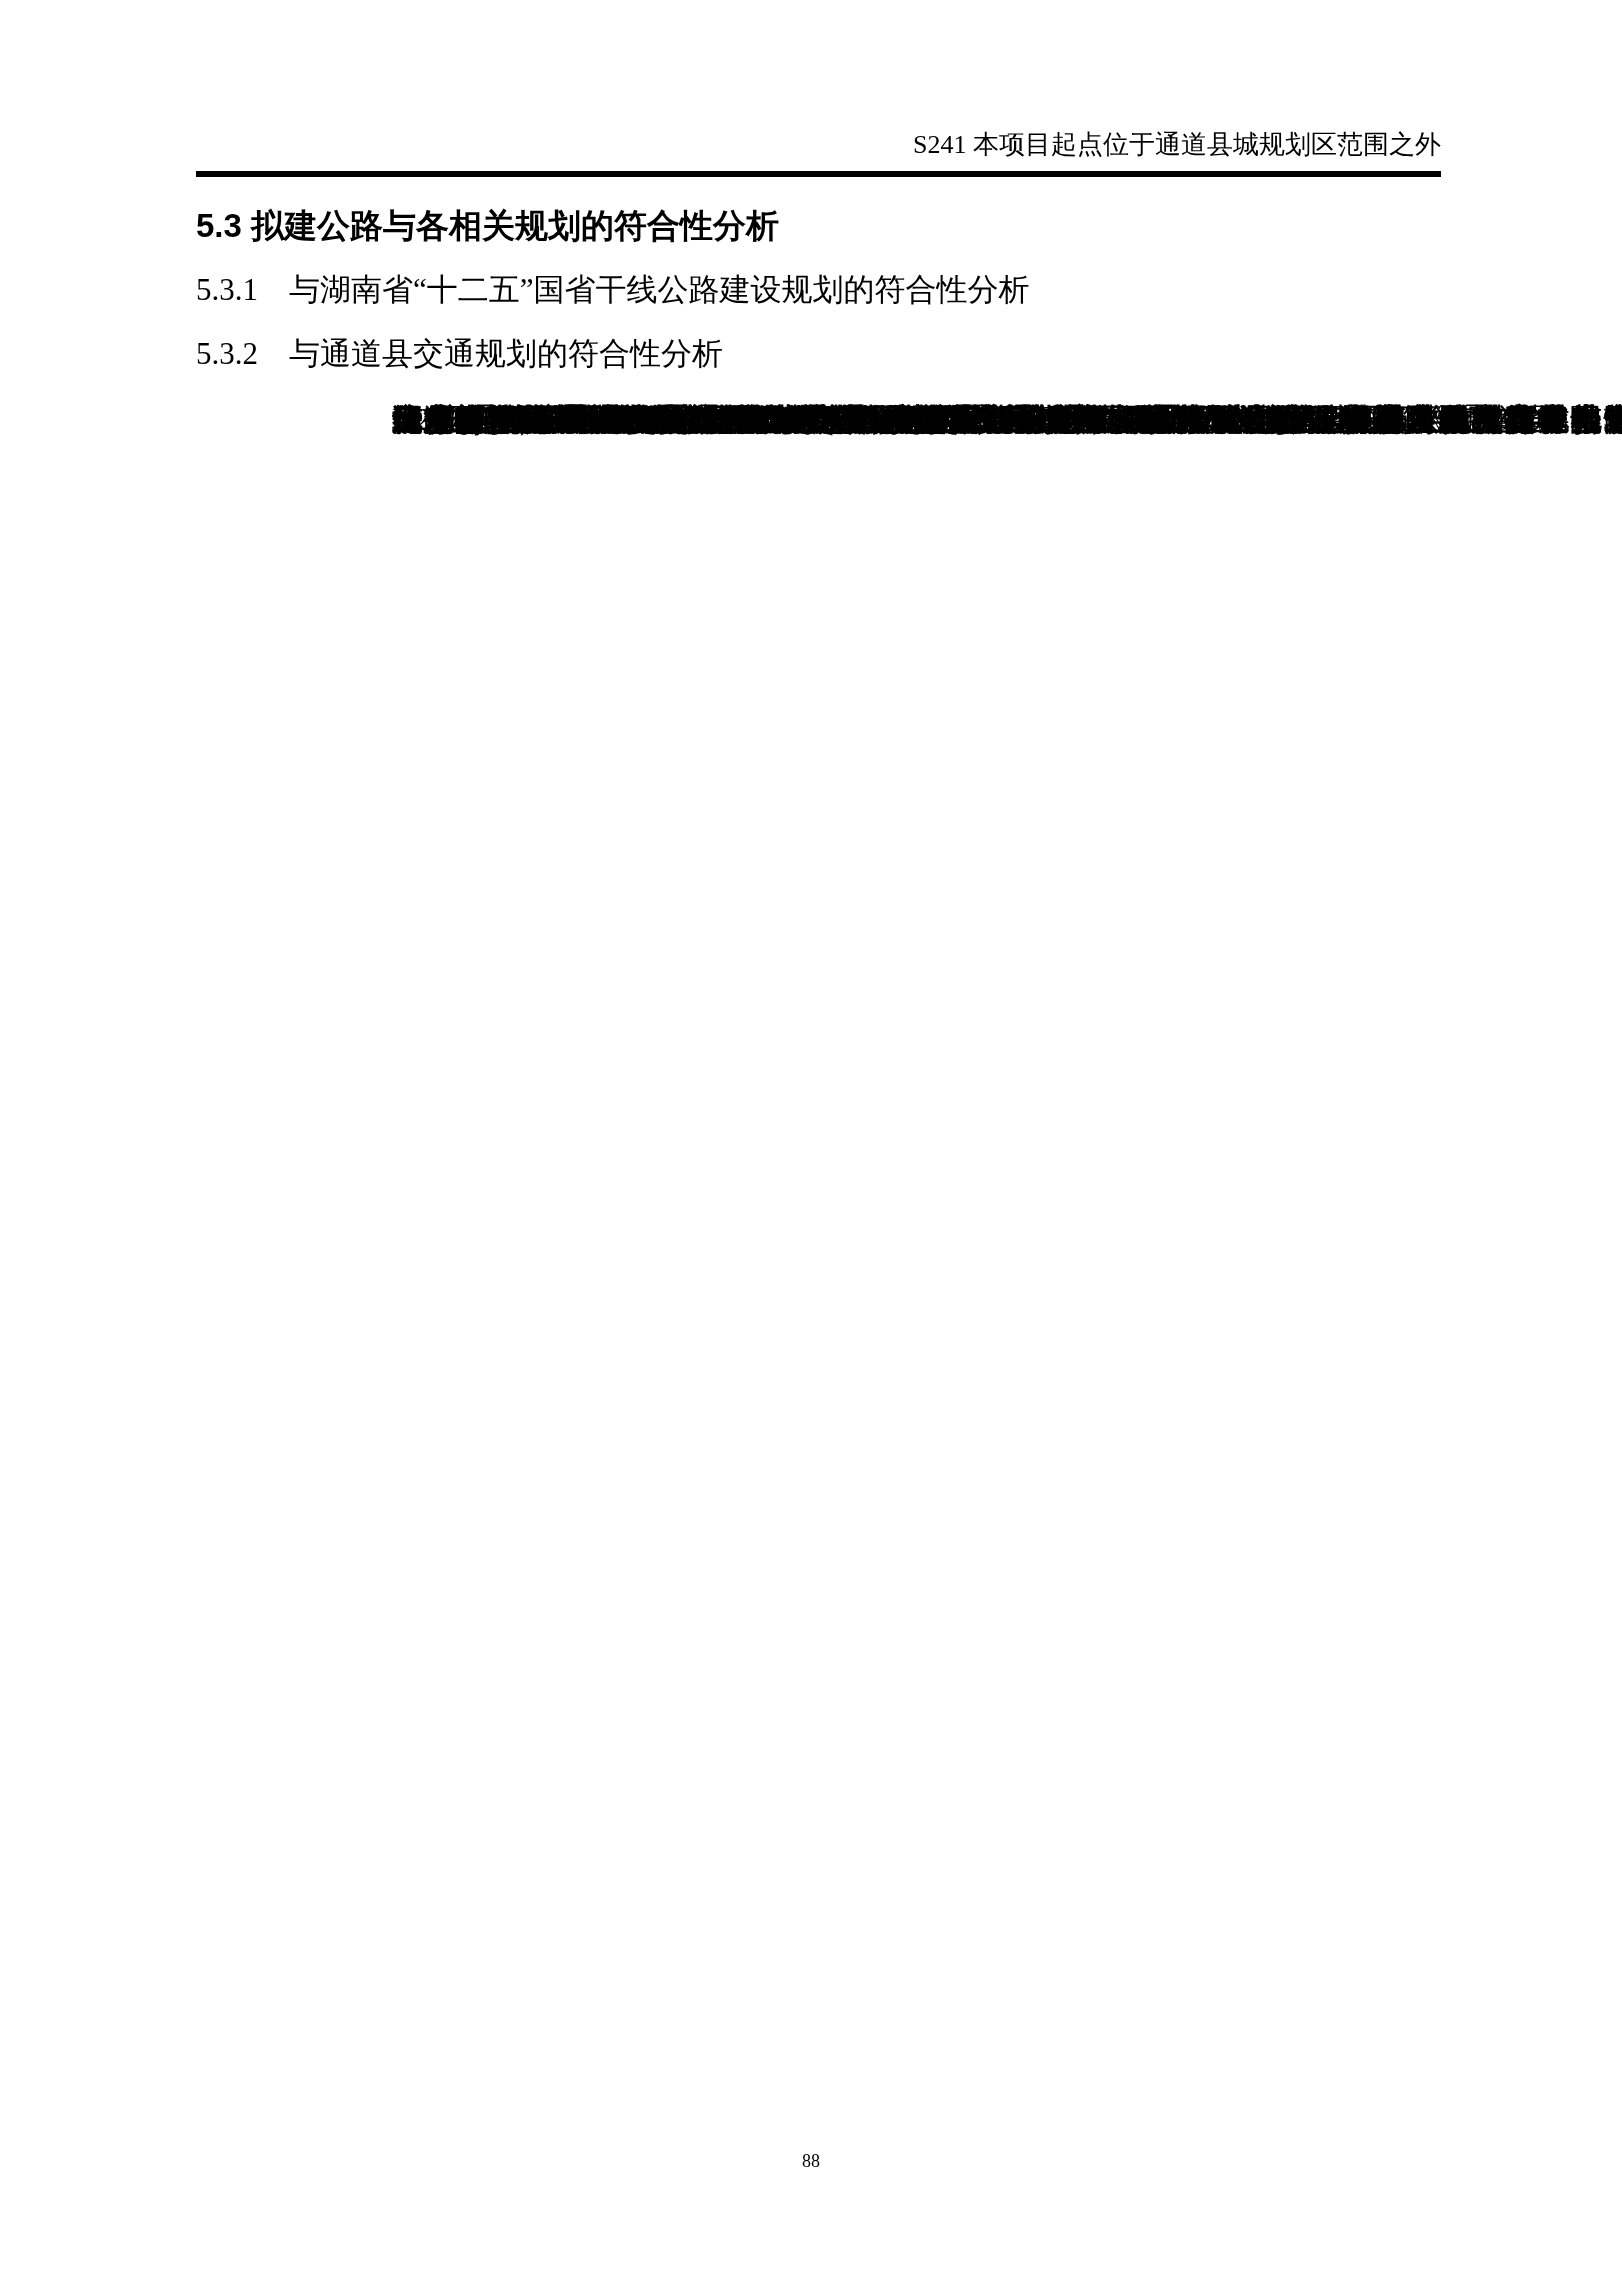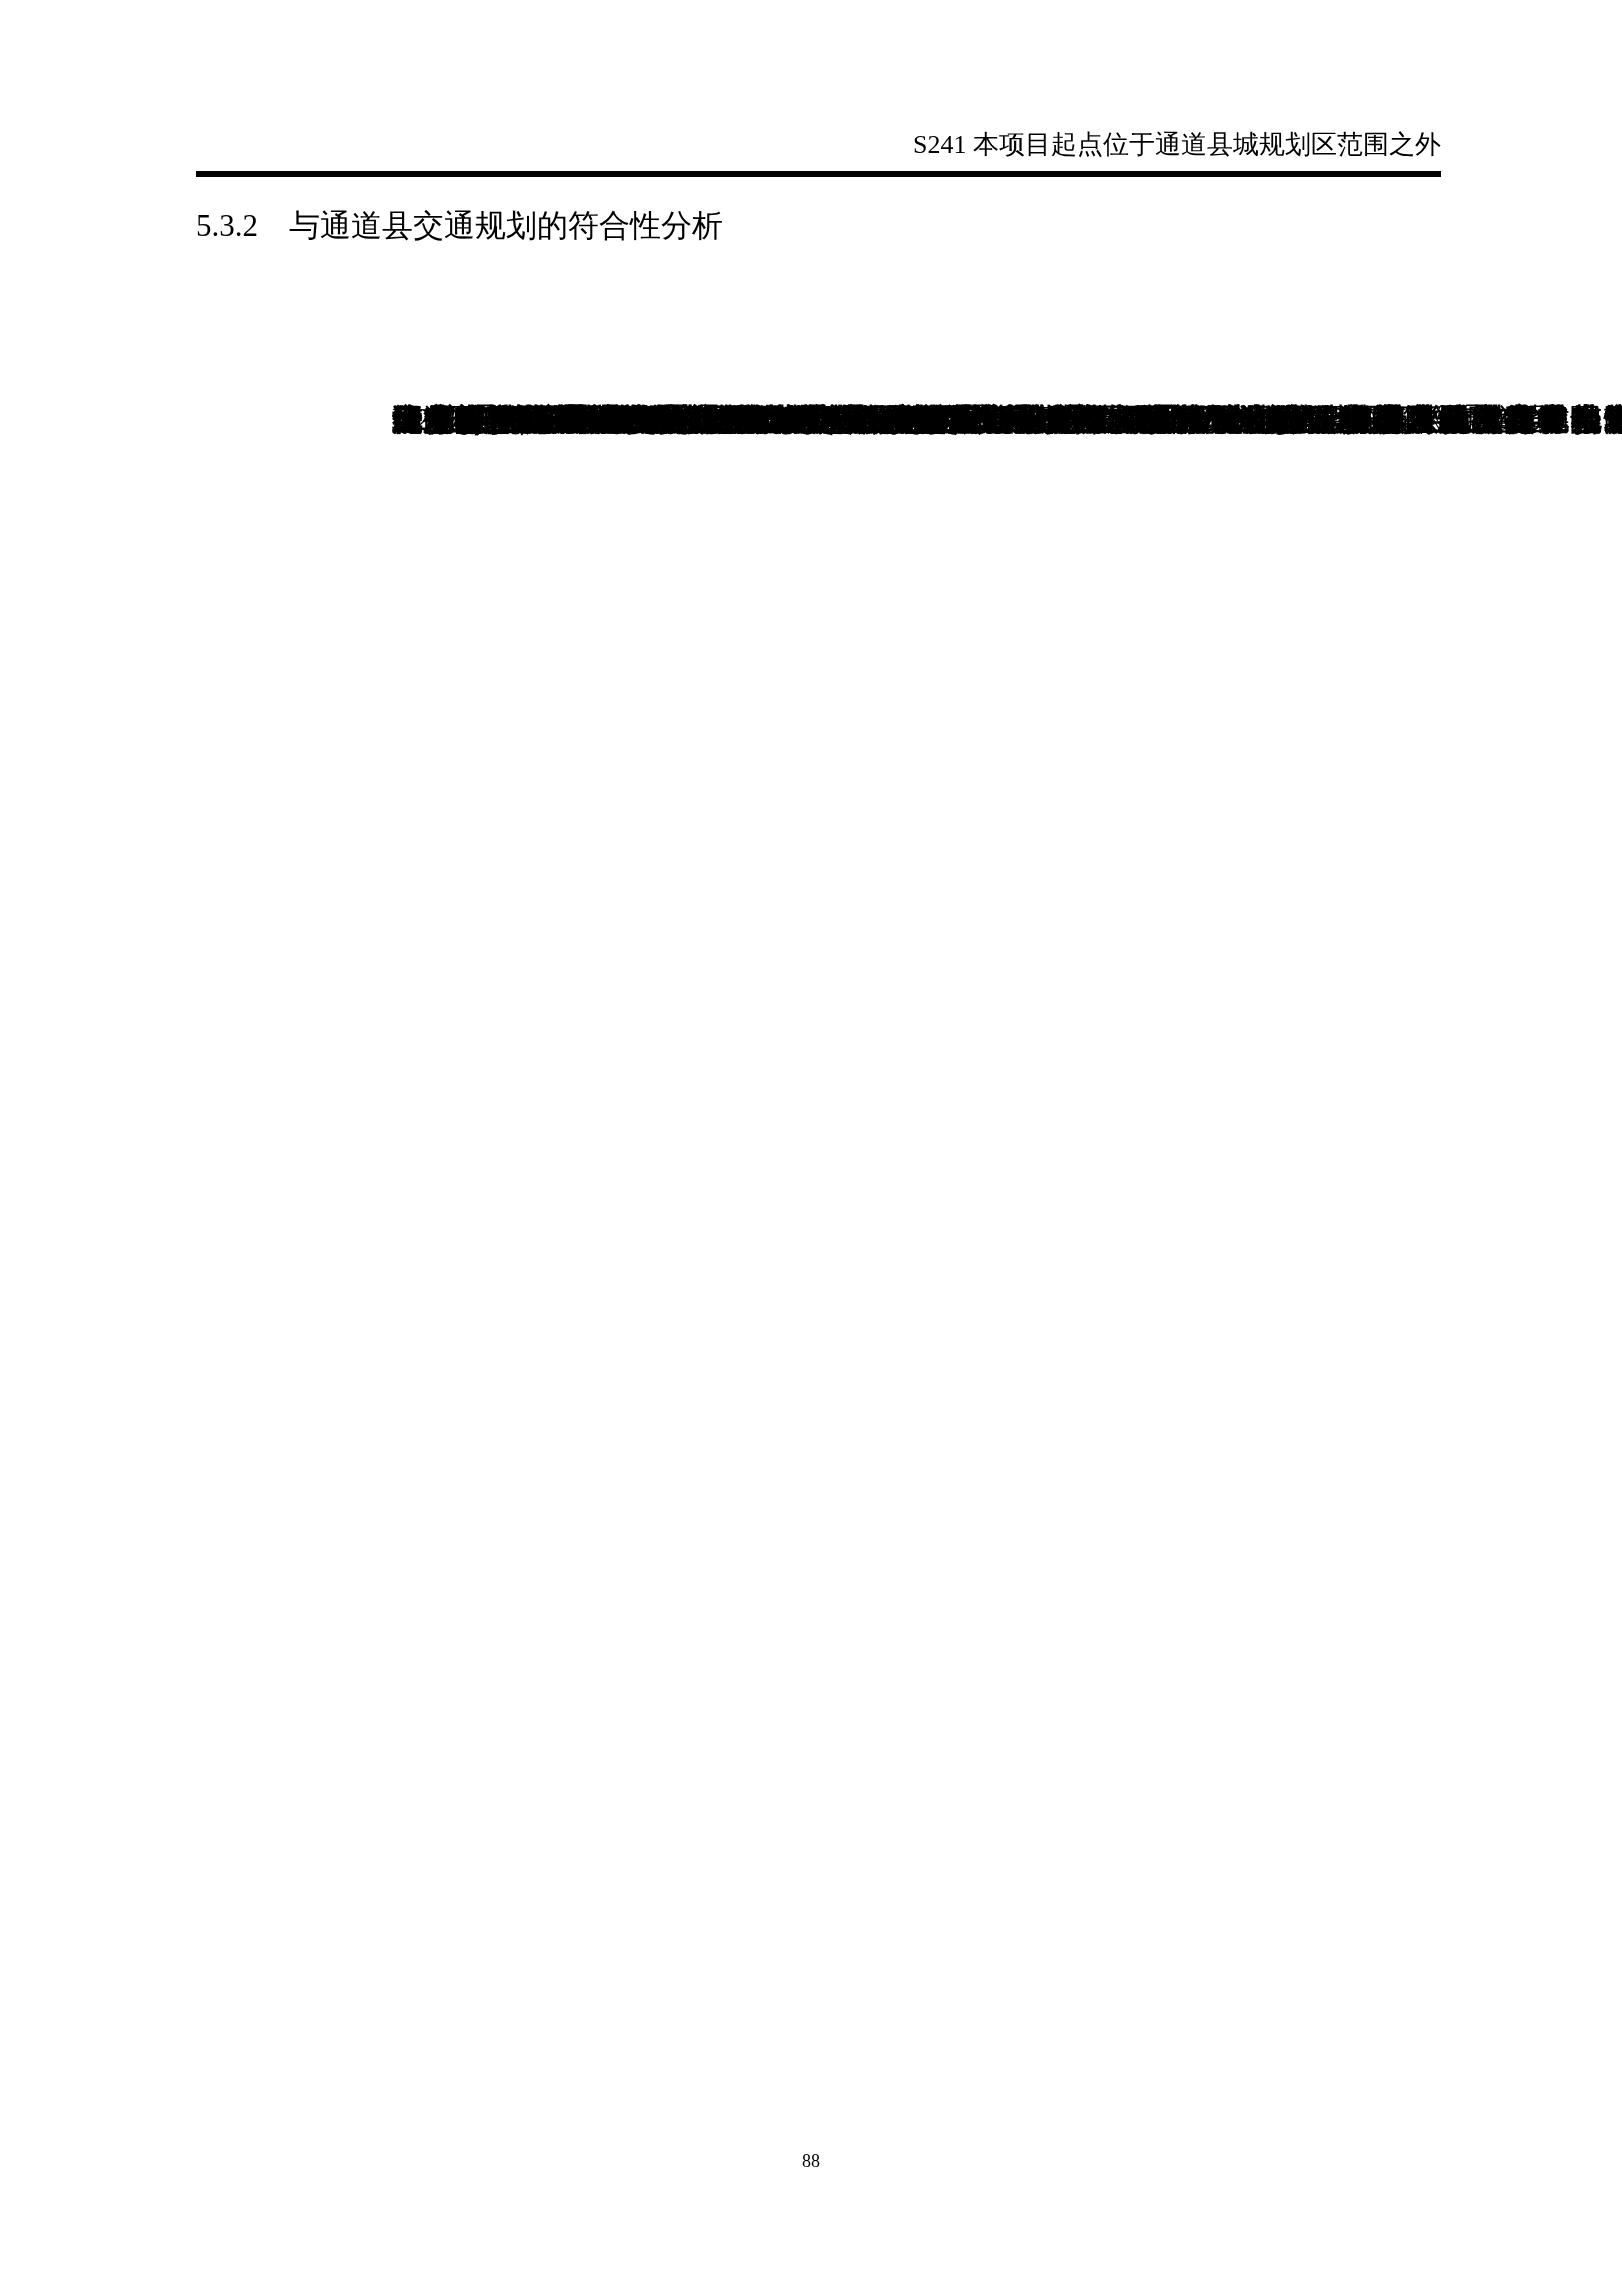--- a/index.html
+++ b/index.html
@@ -56,20 +56,22 @@
       <div class="line body justify">诸多不便。施工期间，需要拆迁一些低压电线杆等，给沿线居民及企事业单位用电带来</div>
       <div class="line body">一定的不利影响。</div>
       <div class="line body justify indent">b）在公路施工期，因修建公路而造成区域往来的阻隔，对沿线居民的出行带来一</div>
       <div class="line body">定的困难。</div>
       <div class="line body justify indent">c）公路建成后，因沿线交通运输条件的改善，能带动沿线资源开采，社会基础设</div>
       <div class="line body justify">施需求的不断提升，如：当地种植及养殖业的开发、通讯、文化、娱乐以及教育卫生等</div>
       <div class="line body">行业的投资力度，给当地带来大量的就业机会和增加当地居民的收入。</div>
       <div class="line body justify indent">d）随着公路运输效率的提高，商品流通速度加快，资金周转率提高及产品库存降</div>
       <div class="line body justify">低，有利于当地农副产品及矿产资源的运输和销售，可推动当地农业产业化进程和地方</div>
       <div class="line body">经济的发展，增加地方财税。</div>
+      <div class="line heading1">5.3  拟建公路与各相关规划的符合性分析</div>
+      <div class="line heading2">5.3.1　与湖南省“十二五”国省干线公路建设规划的符合性分析</div>
       <div class="line body justify indent">根据湖南省交通运输“十二五”发展规划，本项目建设内容已纳入《湖南省“十二</div>
       <div class="line body justify">五”国省干线公路建设规划》（见附表 2 湖南省路网改造“十二五”规划建设项目表中怀</div>
       <div class="line body">化市部分）。因此，本项目建设符合湖南省“十二五”国省干线公路建设规划要求。</div>
       <div class="line heading2">5.3.2　与通道县交通规划的符合性分析</div>
       <div class="line body justify indent">根据《通道侗族自治县“十二五”交通事业发展规划》，在“十二五”规划中，本项</div>
       <div class="line body justify">目的已列入通道县交通建设规划的主要建设内容。因此，本项目建设符合通道县“十二</div>
       <div class="line body">五”交通发展规划要求。</div>
       <div class="line body justify indent">原规划省道 S241 是经过通道县城双江，走县道 X083 线，经县城寨上街、黄土乡、</div>
       <div class="line body justify">坪坦乡，止于通道与广西三江林溪交界的坪寨。为了避开省道 S241 与县城街道重合，</div>
       <div class="line body justify">绕开县城，本次工可把本项目路线起点设在通道县城双江镇桥头村，接 G209 国道</div>

